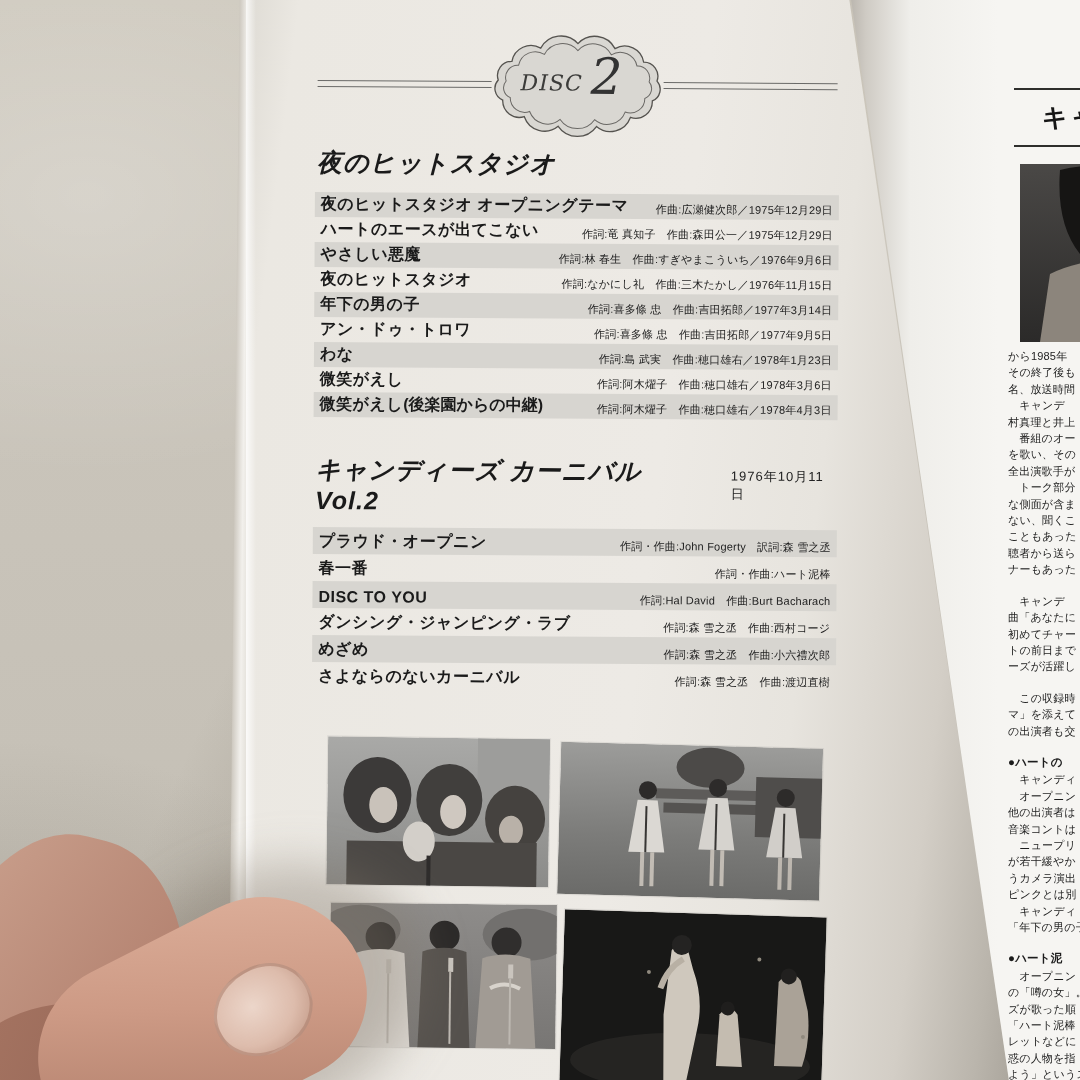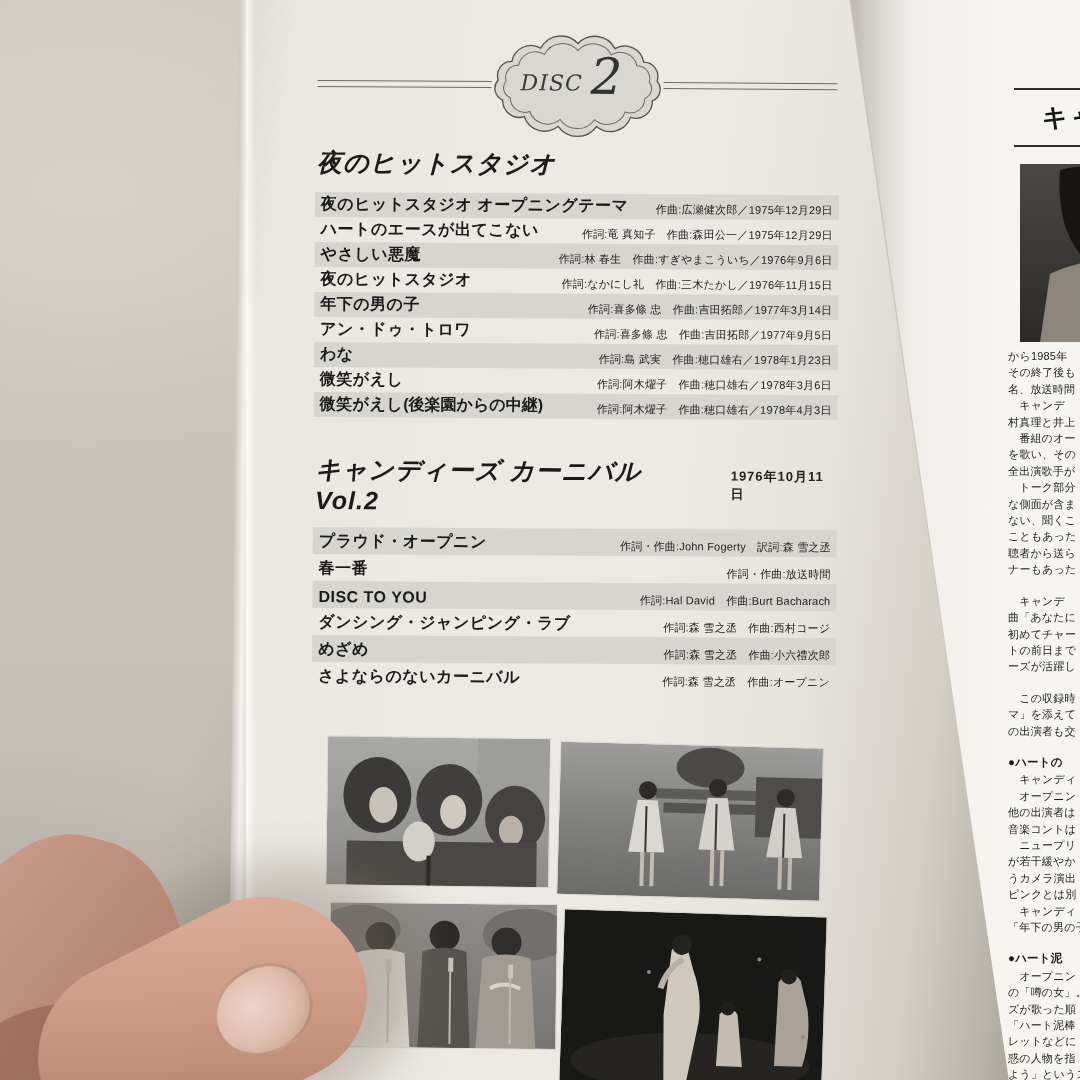--- a/index.html
+++ b/index.html
@@ -41,21 +41,21 @@
   .badge-row{position:relative;height:104px;margin-top:12px;}
   .rule-double{position:absolute;top:48px;height:5px;border-top:1px solid #6a6a68;border-bottom:1px solid #6a6a68;}
   .rule-left{left:2px;width:174px;}
   .rule-right{left:348px;width:174px;}
   .badge{position:absolute;left:176px;top:0;width:172px;height:104px;}
   .badge svg{position:absolute;inset:0;}
   .badge .disc-word{position:absolute;left:29px;top:37px;font-family:"DejaVu Serif","Liberation Serif",serif;font-style:italic;font-size:22px;letter-spacing:1px;color:#3c3c3a;}
   .badge .disc-num{position:absolute;left:99px;top:18px;font-family:"DejaVu Serif","Liberation Serif",serif;font-style:italic;font-size:50px;line-height:1;color:#333;}
   .sec-title{font-size:25px;font-weight:bold;font-style:italic;letter-spacing:1px;margin:10px 0 13px 2px;}
   .sec2-head{display:flex;align-items:baseline;margin:36px 0 12px 2px;}
-  .sec2-date{font-size:13px;font-weight:bold;font-style:normal;letter-spacing:1px;margin-left:20px;color:#222;}
+  .sec2-date{font-size:13px;font-weight:normal;font-style:normal;letter-spacing:1px;margin-left:20px;color:#222;}
   .tracklist{width:100%;}
   .track-row{display:flex;justify-content:space-between;align-items:flex-end;height:25px;padding:0 6px 2px 6px;box-sizing:border-box;}
   .sec2 .track-row{height:27px;}
   .track-row.shaded{background:#d7d5d0;}
   .t-title{font-size:16px;font-weight:bold;letter-spacing:.5px;white-space:nowrap;}
   .t-note{font-size:16px;font-weight:bold;letter-spacing:0;}
   .t-credits{font-size:11px;color:#222;white-space:nowrap;letter-spacing:.2px;}
   
   .photos{position:relative;margin-top:48px;height:358px;}
   .photo{position:absolute;box-shadow:0 0 0 1px rgba(0,0,0,.06);}
@@ -153,37 +153,37 @@
       <span class="sec2-date">1976年10月11日</span>
     </div>
 
     <div class="tracklist sec2">
       <div class="track-row shaded">
           <span class="t-title">プラウド・オープニン</span>
           <span class="t-credits">作詞・作曲:John Fogerty　訳詞:森 雪之丞</span>
         </div>
       <div class="track-row">
           <span class="t-title">春一番</span>
-          <span class="t-credits">作詞・作曲:放送時間</span>
+          <span class="t-credits">作詞・作曲:ハート泥棒</span>
         </div>
       <div class="track-row shaded">
           <span class="t-title">DISC TO YOU</span>
           <span class="t-credits">作詞:Hal David　作曲:Burt Bacharach</span>
         </div>
       <div class="track-row">
           <span class="t-title">ダンシング・ジャンピング・ラブ</span>
           <span class="t-credits">作詞:森 雪之丞　作曲:西村コージ</span>
         </div>
       <div class="track-row shaded">
           <span class="t-title">めざめ</span>
           <span class="t-credits">作詞:森 雪之丞　作曲:小六禮次郎</span>
         </div>
       <div class="track-row">
           <span class="t-title">さよならのないカーニバル</span>
-          <span class="t-credits">作詞:森 雪之丞　作曲:オープニン</span>
+          <span class="t-credits">作詞:森 雪之丞　作曲:渡辺直樹</span>
         </div>
     </div>
 
     <div class="photos">
       <div class="photo p1">
         <svg viewBox="0 0 222 148" preserveAspectRatio="none">
           <defs>
               <linearGradient id="g1" x1="0" y1="0" x2="0" y2="1">
                 <stop offset="0" stop-color="#a9a9a7"></stop>
                 <stop offset="1" stop-color="#8b8b89"></stop>

